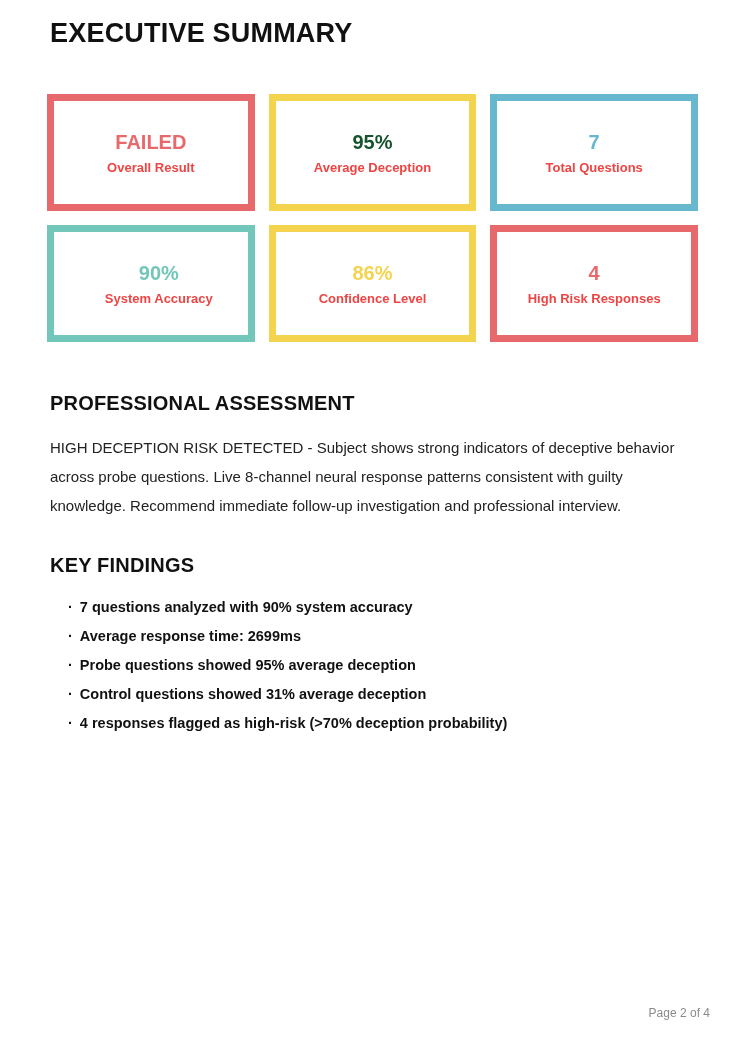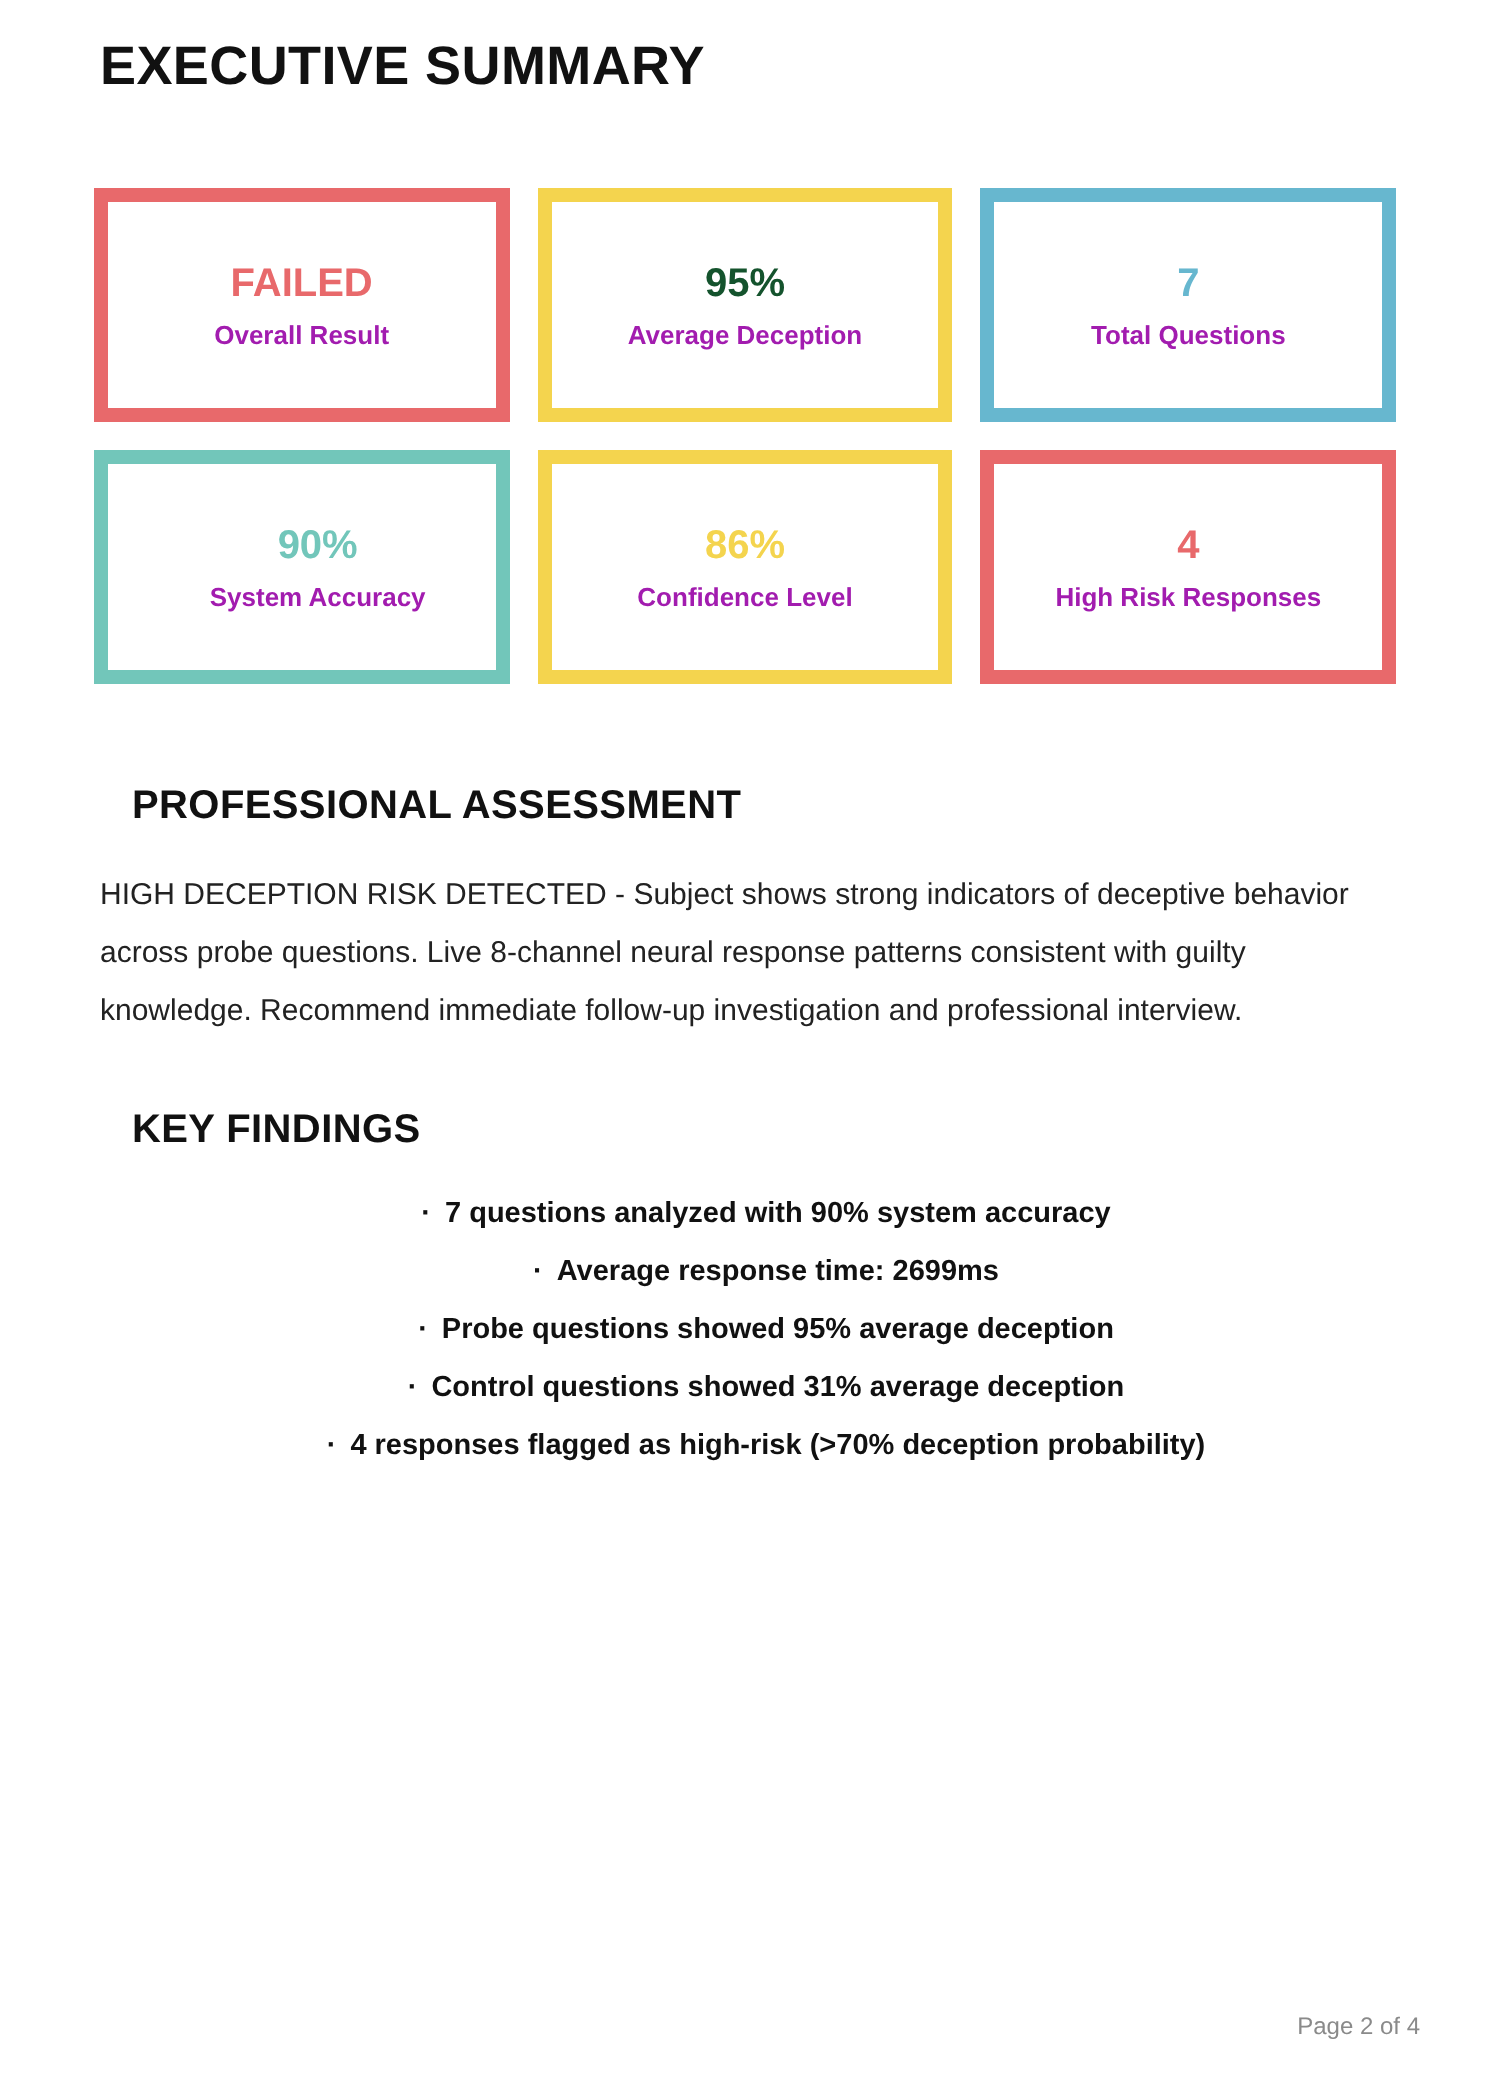--- a/index.html
+++ b/index.html
@@ -40,45 +40,44 @@
   }
   .stat-value {
     font-size: 20px;
     font-weight: bold;
     line-height: 1.1;
   }
   .stat-label {
     margin-top: 7px;
     font-size: 13px;
     font-weight: bold;
-    color: #a21caf;
+    color: #ef4444;
   }
   .section {
     padding: 0 45px 0 50px;
   }
   .section-heading {
-    margin: 16px;
+    margin: 0;
     font-size: 20px;
     font-weight: bold;
     color: #111111;
     letter-spacing: 0.2px;
   }
   .assessment-section { margin-top: 50px; }
   .assessment-body {
     margin: 18px 0 0 0;
     font-size: 15px;
     line-height: 29px;
     color: #222222;
   }
   .findings-section { margin-top: 34px; }
   .findings-list {
     list-style: none;
     margin: 22px 0 0 0;
     padding: 0 0 0 18px;
-    text-align: center;
   }
   .findings-list li {
     font-size: 14.5px;
     font-weight: bold;
     color: #111111;
     margin-bottom: 12px;
     line-height: 17px;
   }
   .bullet-dot {
     display: inline-block;

